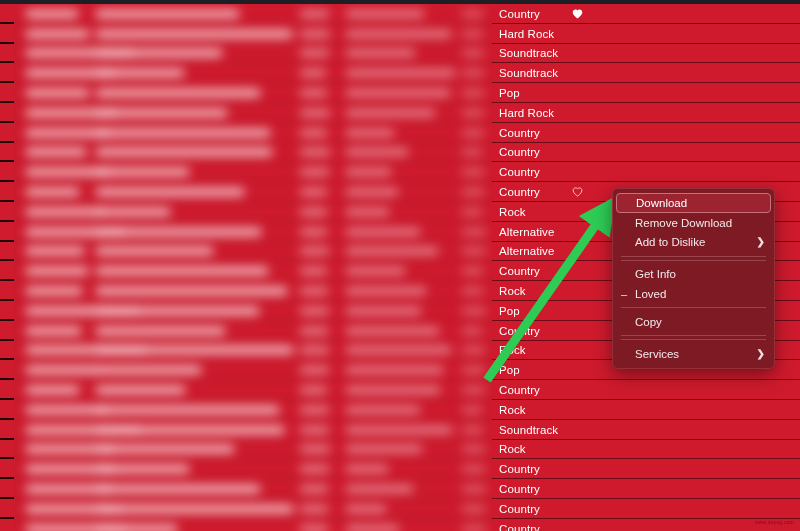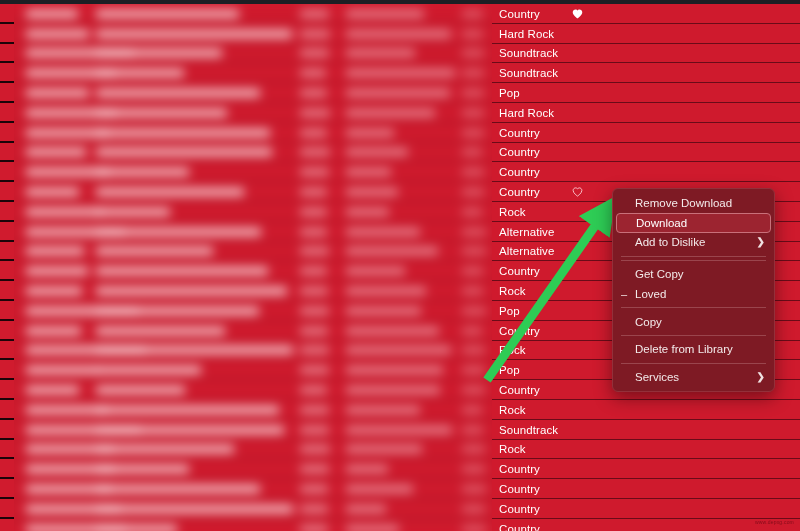--- a/index.html
+++ b/index.html
@@ -599,47 +599,44 @@
       <defs>
         <marker id="ahead" markerWidth="4.2" markerHeight="4.2" refX="1.9" refY="2.1" orient="auto">
           <path d="M0,0 L4.2,2.1 L0,4.2 z" fill="#2ecc55"></path>
         </marker>
       </defs>
       <line x1="487" y1="380" x2="604" y2="213" stroke="#2ecc55" stroke-width="9" stroke-linecap="butt" marker-end="url(#ahead)"></line>
     </svg>
   </div>
 
   <div class="ctx-menu" id="ctx-menu">
+      <div class="ctx-item highlight">
+        <span>Download</span>
+      </div>
       <div class="ctx-item">
         <span>Remove Download</span>
-      </div>
-      <div class="ctx-item highlight">
-        <span>Download</span>
       </div>
       <div class="ctx-item">
         <span>Add to Dislike</span>
         <span class="ctx-chevron">❯</span>
       </div>
       <div class="ctx-sep"></div>
       <div class="ctx-sep"></div>
       <div class="ctx-item">
-        <span>Get Copy</span>
+        <span>Get Info</span>
       </div>
       <div class="ctx-item">
         <span class="ctx-mark">–</span>
         <span>Loved</span>
       </div>
       <div class="ctx-sep"></div>
       <div class="ctx-item">
         <span>Copy</span>
       </div>
       <div class="ctx-sep"></div>
-      <div class="ctx-item">
-        <span>Delete from Library</span>
-      </div>
       <div class="ctx-sep"></div>
       <div class="ctx-item">
         <span>Services</span>
         <span class="ctx-chevron">❯</span>
       </div>
     </div>
 
   <div class="top-chrome"></div>
 
   <div class="watermark">www.depxg.com</div>

